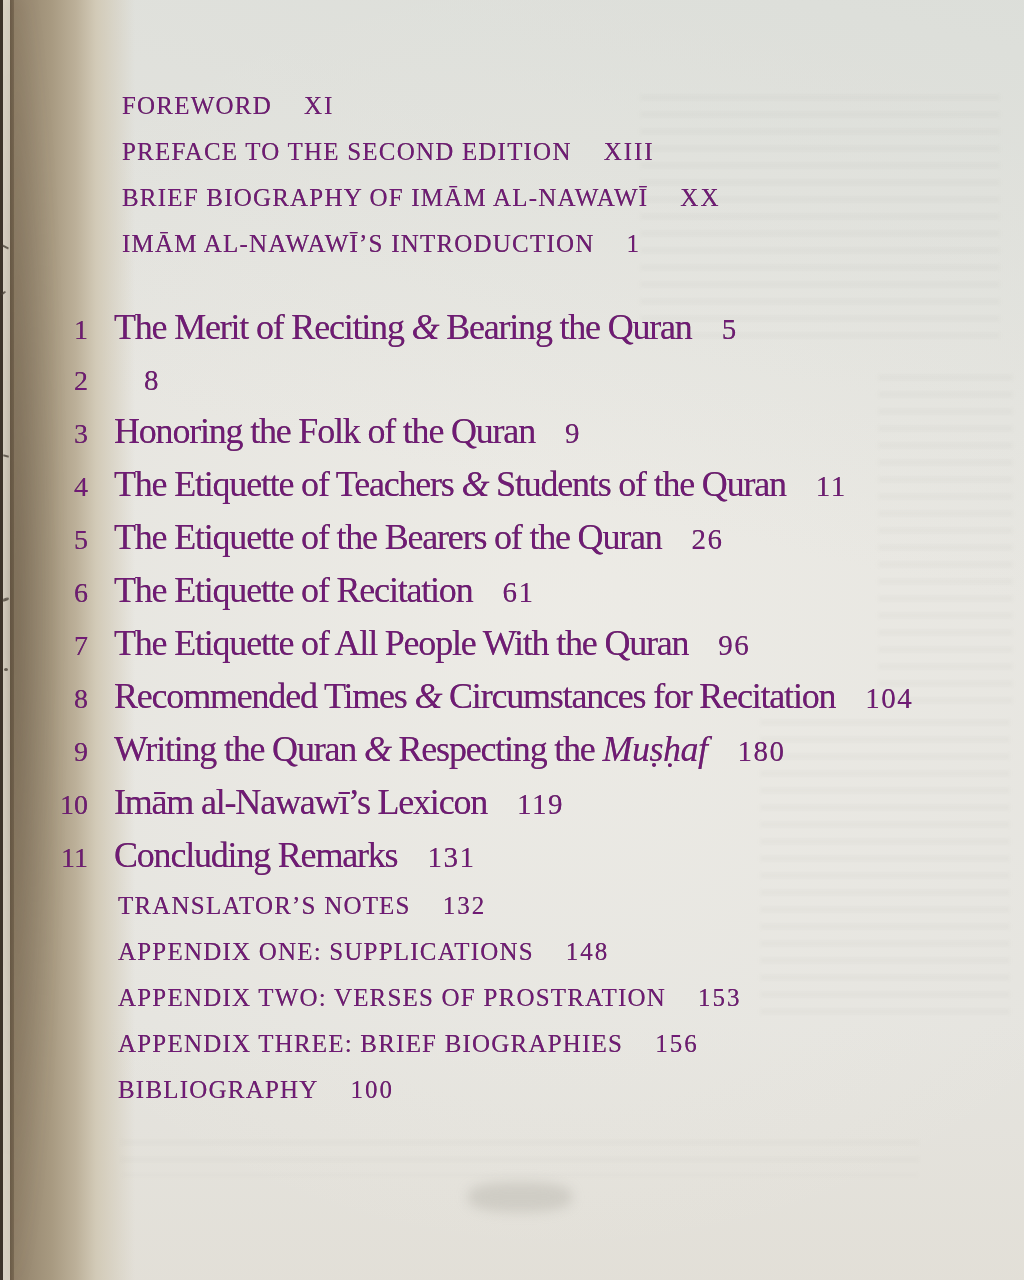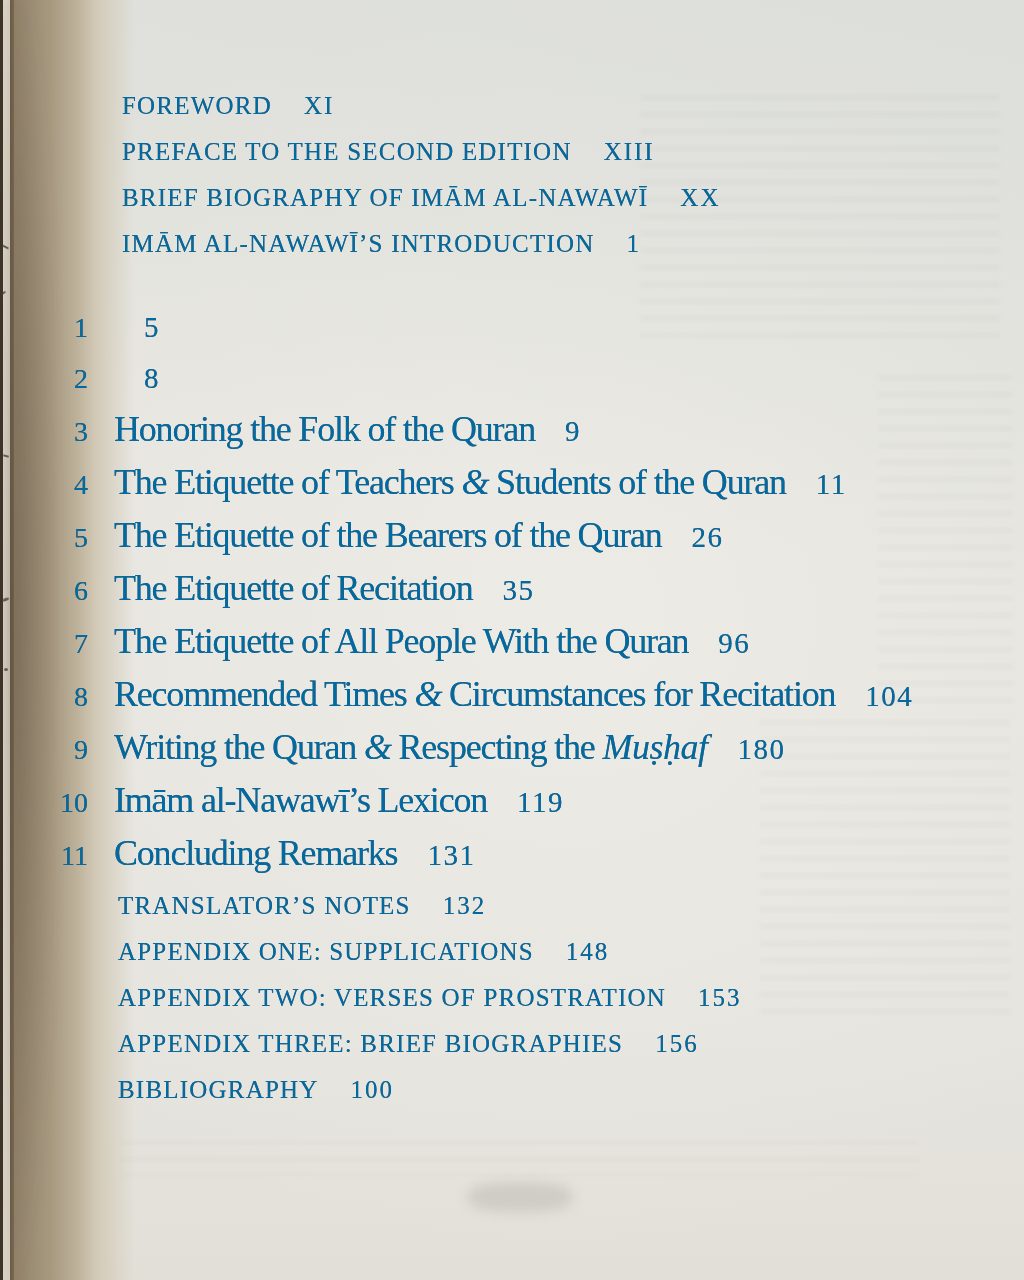--- a/index.html
+++ b/index.html
@@ -1,20 +1,20 @@
 <!DOCTYPE html>
 <html><head>
 <meta charset="utf-8">
 <style>
   html,body{margin:0;padding:0;background:#6e6a64;}
   .stage{
     position:relative;width:1024px;height:1280px;overflow:hidden;
     background:#e5e4df;
     font-family:"Liberation Serif","DejaVu Serif",serif;
-    color:#0369a1;
+    color:#701a75;
   }
   
   .paper-tint{
     position:absolute;inset:0;pointer-events:none;
     background:
       linear-gradient(193deg, rgba(213,218,213,0.55), rgba(230,227,219,0) 40%),
       radial-gradient(95% 70% at 55% 48%, rgba(243,241,235,0.55), rgba(243,241,235,0) 72%),
       linear-gradient(0deg, rgba(222,216,204,0.40), rgba(222,216,204,0) 20%);
   }
   
@@ -98,20 +98,21 @@
       <span class="lbl">BRIEF BIOGRAPHY OF IMĀM AL-NAWAWĪ</span><span class="pg">XX</span>
     </div>
     <div class="caps-row">
       <span class="lbl">IMĀM AL-NAWAWĪ’S INTRODUCTION</span><span class="pg">1</span>
     </div>
   </div>
 
   <div class="chapters ink">
     <div class="chap-row">
       <span class="num">1</span>
+      <span class="ttl"><span class="t-amp">The Merit of Reciting <span class="amp">&amp;</span> Bearing the Quran</span></span>
       <span class="pg">5</span>
     </div>
     <div class="chap-row">
       <span class="num">2</span>
       <span class="pg">8</span>
     </div>
     <div class="chap-row">
       <span class="num">3</span>
       <span class="ttl"><span class="t-amp">Honoring the Folk of the Quran</span></span>
       <span class="pg">9</span>
@@ -122,21 +123,21 @@
       <span class="pg">11</span>
     </div>
     <div class="chap-row">
       <span class="num">5</span>
       <span class="ttl"><span class="t-amp">The Etiquette of the Bearers of the Quran</span></span>
       <span class="pg">26</span>
     </div>
     <div class="chap-row">
       <span class="num">6</span>
       <span class="ttl"><span class="t-amp">The Etiquette of Recitation</span></span>
-      <span class="pg">35</span>
+      <span class="pg">61</span>
     </div>
     <div class="chap-row">
       <span class="num">7</span>
       <span class="ttl"><span class="t-amp">The Etiquette of All People With the Quran</span></span>
       <span class="pg">96</span>
     </div>
     <div class="chap-row">
       <span class="num">8</span>
       <span class="ttl"><span class="t-amp">Recommended Times <span class="amp">&amp;</span> Circumstances for Recitation</span></span>
       <span class="pg">104</span>

